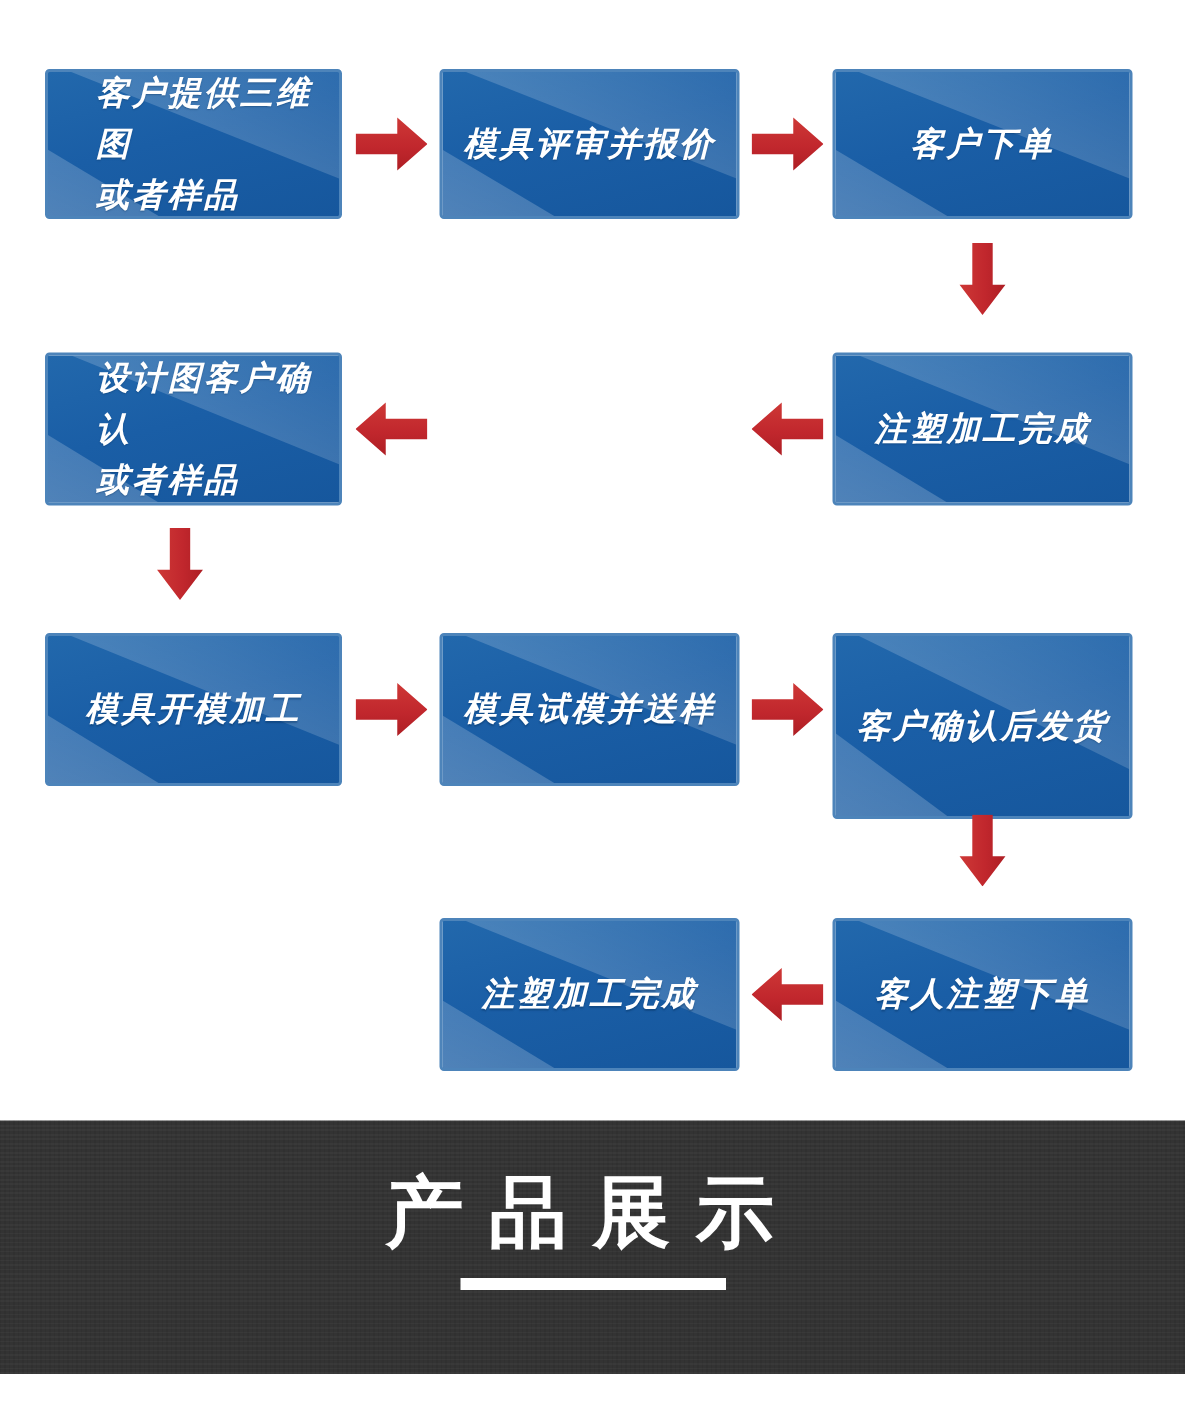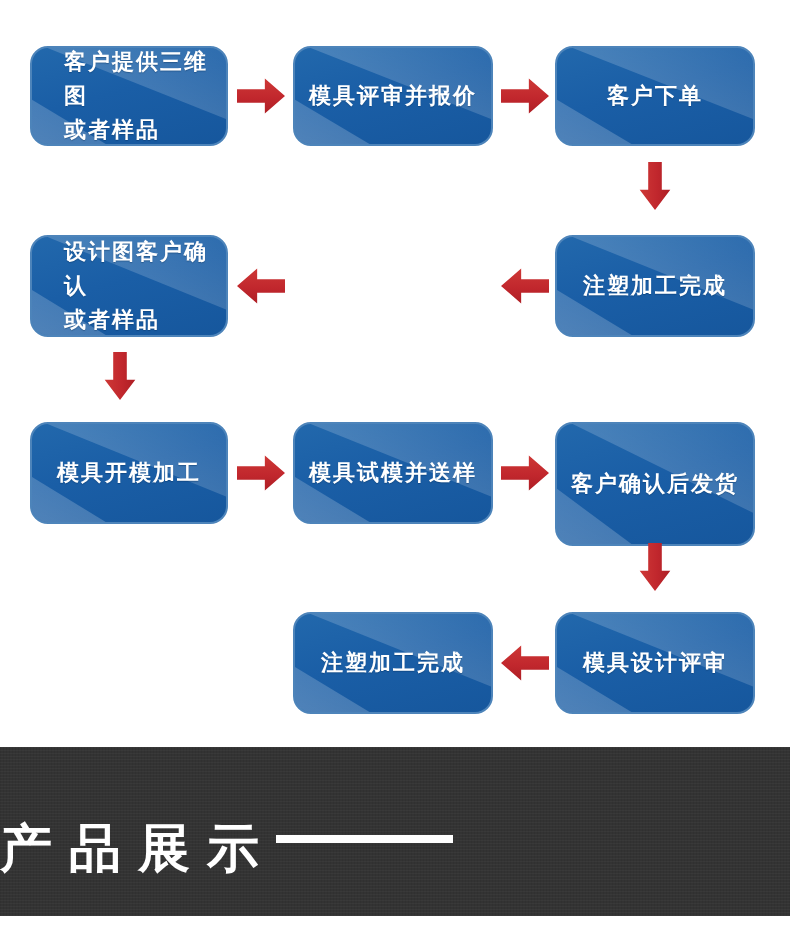--- a/index.html
+++ b/index.html
@@ -11,25 +11,26 @@
     overflow:hidden;
     font-family:"Liberation Sans","DejaVu Sans",sans-serif;
   }
 
   
   .box{
     position:absolute;
     box-sizing:border-box;
     background:linear-gradient(165deg,#2268ac 0%,#1a5ea6 45%,#16579d 100%);
     border:2px solid #4d84ba;
-    border-radius:18px;
+    border-radius:3px;
     display:flex;
     align-items:center;
     justify-content:center;
     overflow:hidden;
+    font-style:italic;
   }
   
   .box::before{
     content:"";
     position:absolute;inset:0;
     background:linear-gradient(to top right,rgba(255,255,255,0.30),rgba(255,255,255,0.08));
     clip-path:polygon(8% 0,100% 0,100% 74%);
   }
   
   .box::after{
@@ -70,21 +71,21 @@
   
   .banner{
     position:absolute;
     left:0;top:747px;
     width:790px;height:169px;
     background-color:#333333;
     background-image:
       repeating-linear-gradient(0deg,rgba(255,255,255,0.03) 0 1px,transparent 1px 3px),
       repeating-linear-gradient(90deg,rgba(0,0,0,0.06) 0 1px,transparent 1px 3px);
     display:flex;
-    flex-direction:row;
+    flex-direction:column;
     align-items:center;
   }
   .banner-title{
     margin-top:34px;
     color:#ffffff;
     font-size:52px;
     font-weight:bold;
     letter-spacing:17px;
     line-height:1.1;
     white-space:nowrap;
@@ -139,21 +140,21 @@
     <span class="box-label">客户确认后发货</span>
   </div>
 
   <div class="arrow down" style="left:638px;top:543px"></div>
 
   <div class="box" style="left:293px;top:612px;width:200px;height:102px">
     <span class="box-label">注塑加工完成</span>
   </div>
   <div class="arrow h left" style="left:501px;top:643px"></div>
   <div class="box" style="left:555px;top:612px;width:200px;height:102px">
-    <span class="box-label">模具设计评审</span>
+    <span class="box-label">客人注塑下单</span>
   </div>
 
   <div class="banner">
     <div class="banner-title">产品展示</div>
     <div class="banner-underline"></div>
   </div>
 
 </div>
 
 </body></html>

